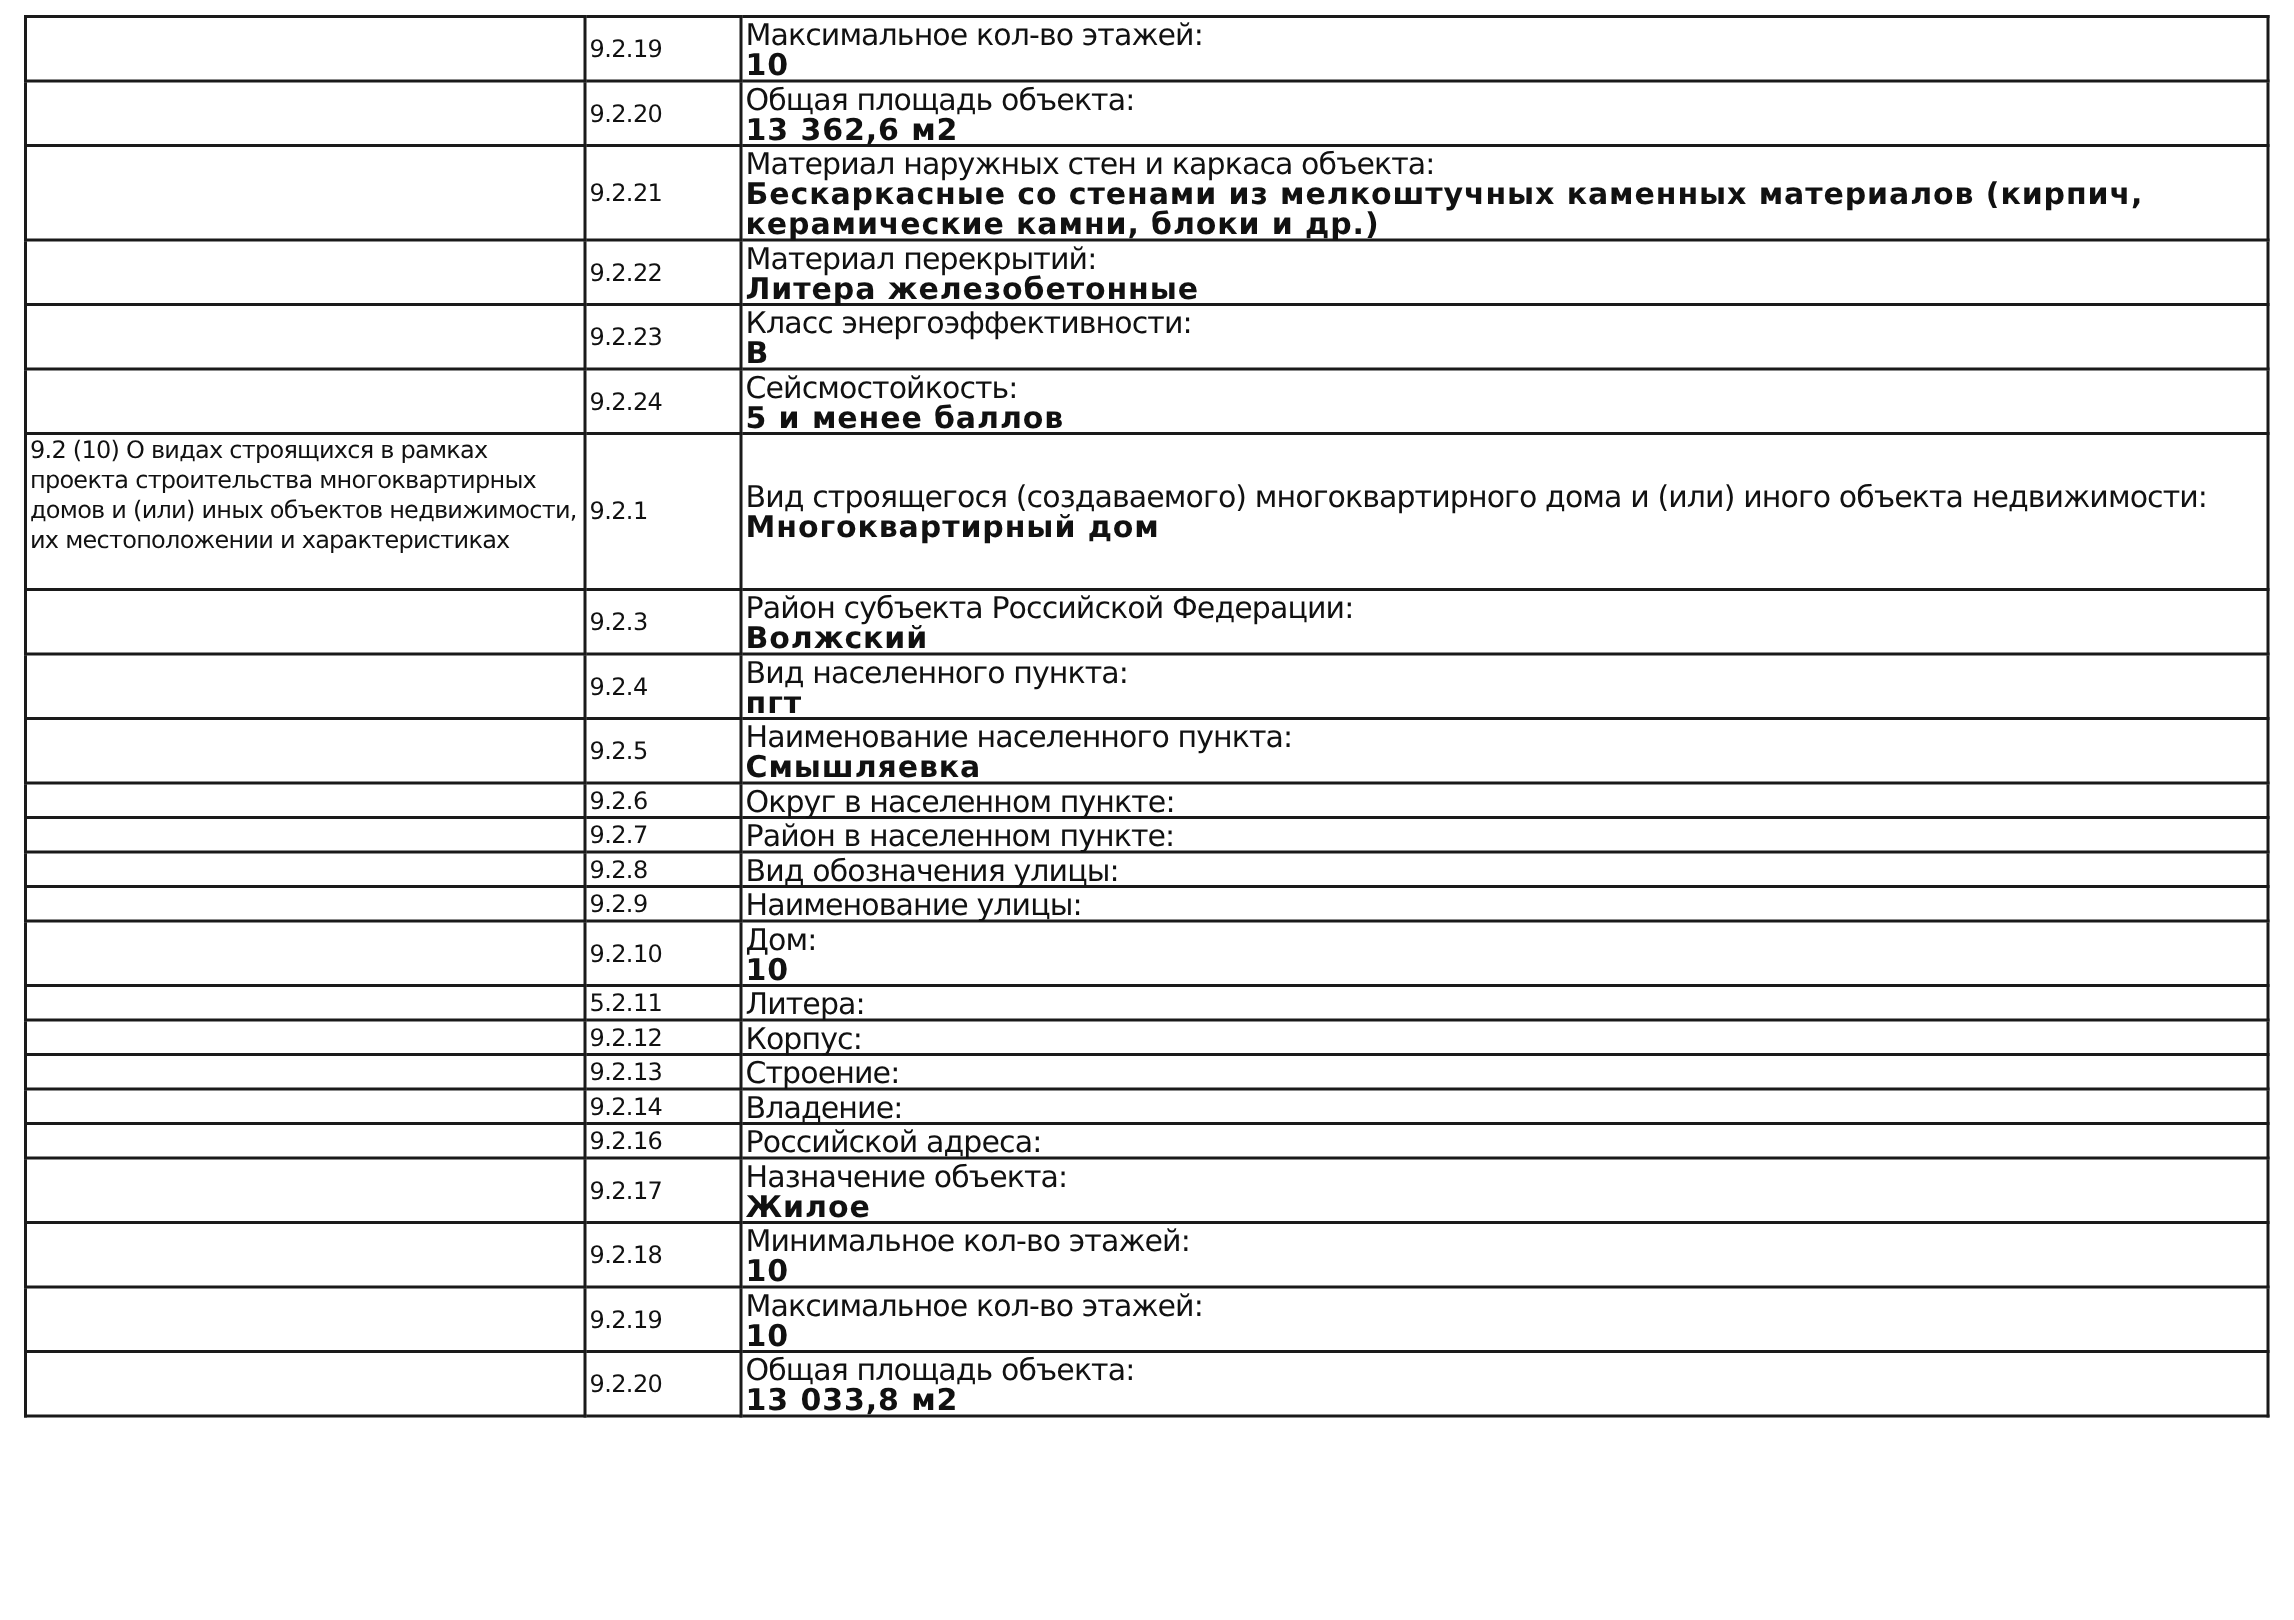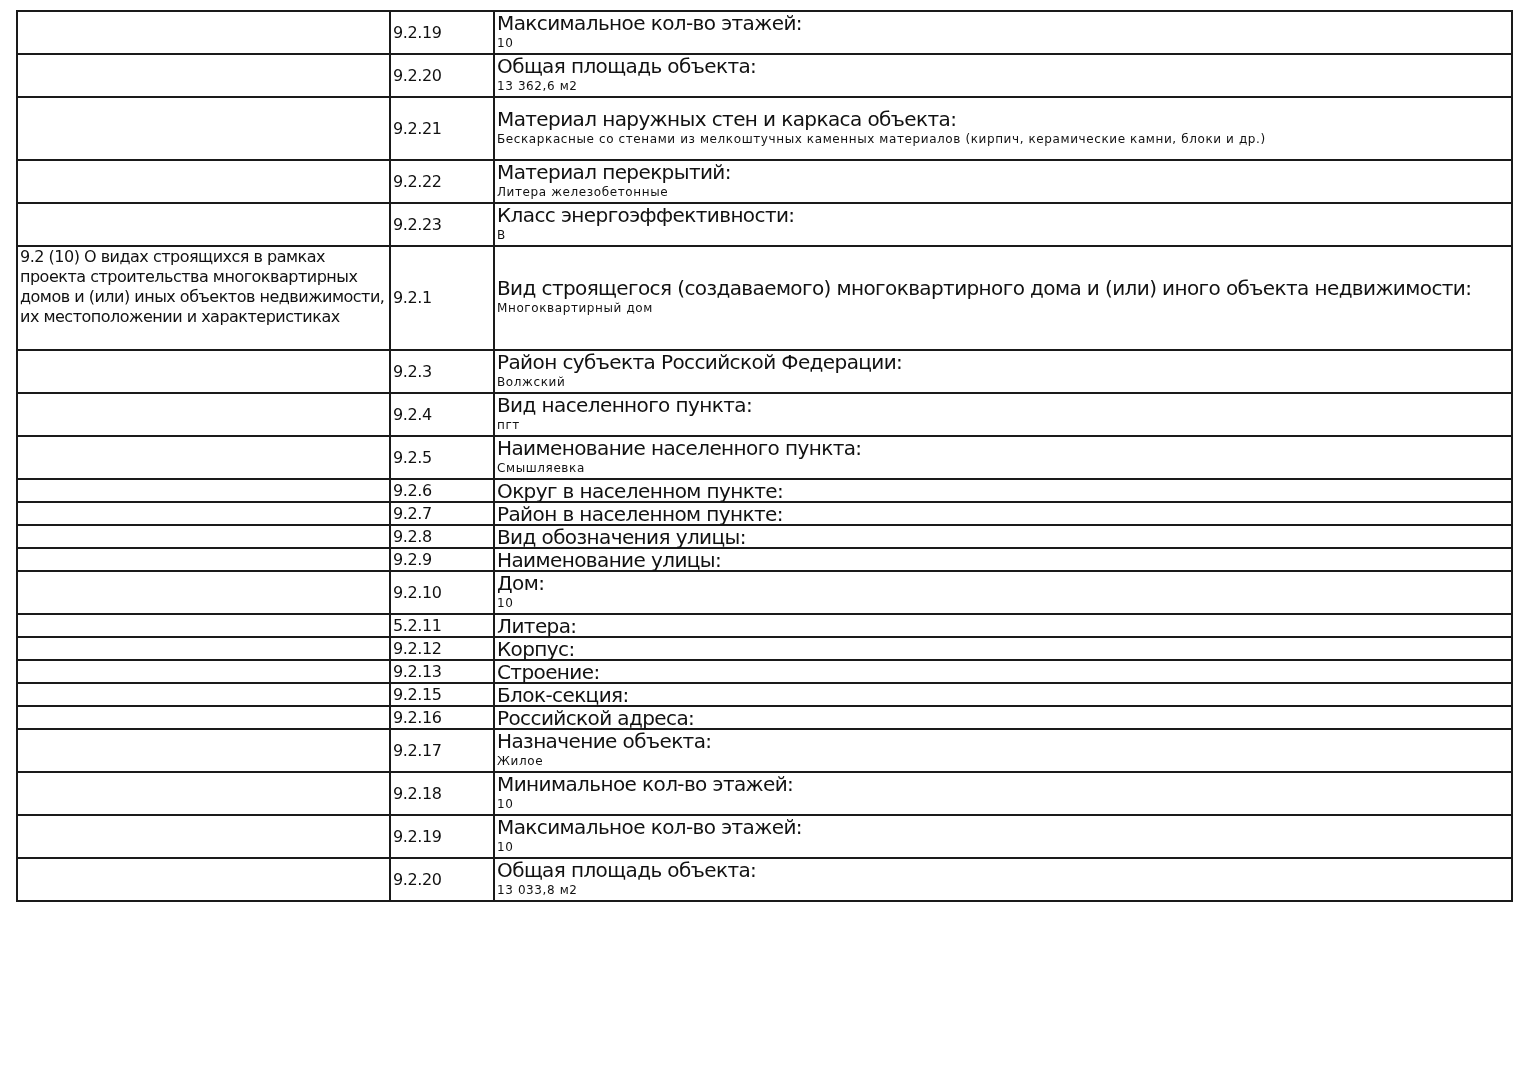--- a/index.html
+++ b/index.html
@@ -6,21 +6,21 @@
   body { width: 1529px; height: 1080px; position: relative; overflow: hidden;
          font-family: "DejaVu Sans", sans-serif; color: #111; }
   table.doc { position: absolute; left: 16px; top: 10px; width: 1497px;
               border-collapse: collapse; table-layout: fixed; padding-left: 36px; }
   table.doc td { border: 2px solid #1a1a1a; padding: 0 2px; vertical-align: middle;
                  font-size: 16px; line-height: 20px; }
   col.c1 { width: 373px; }
   col.c2 { width: 104px; }
   col.c3 { width: auto; }
   .lbl { font-family: "DejaVu Sans", sans-serif; font-size: 20px; letter-spacing: -0.6px; display:block; }
-  .val { font-weight: normal; font-size: 12px; letter-spacing: 0.6px; display:block; }
+  .val { font-weight: bold; font-size: 20px; letter-spacing: 0.6px; display:block; }
   .num { letter-spacing: -0.4px; }
   .sect { vertical-align: top !important; letter-spacing: -0.5px; }
   tr.h2 td { height: 41px; }
   tr.h1 td { height: 21px; }
   tr.h3 td { height: 61px; }
   tr.h5 td { height: 102px; }
 </style>
 </head>
 <body>
 
@@ -64,20 +64,28 @@
         </td>
       </tr>
     <tr class="h2">
         <td></td>
         <td class="num">9.2.23</td>
         <td>
           <span class="lbl">Класс энергоэффективности:</span>
           <span class="val">B</span>
         </td>
       </tr>
+    <tr class="h2">
+        <td></td>
+        <td class="num">9.2.24</td>
+        <td>
+          <span class="lbl">Сейсмостойкость:</span>
+          <span class="val">5 и менее баллов</span>
+        </td>
+      </tr>
     <tr class="h5">
         <td class="sect">9.2 (10) О видах строящихся в рамках проекта строительства многоквартирных домов и (или) иных объектов недвижимости, их местоположении и характеристиках</td>
         <td class="num">9.2.1</td>
         <td>
           <span class="lbl">Вид строящегося (создаваемого) многоквартирного дома и (или) иного объекта недвижимости:</span>
           <span class="val">Многоквартирный дом</span>
         </td>
       </tr>
     <tr class="h2">
         <td></td>
@@ -155,23 +163,23 @@
       </tr>
     <tr class="h1">
         <td></td>
         <td class="num">9.2.13</td>
         <td>
           <span class="lbl">Строение:</span>
         </td>
       </tr>
     <tr class="h1">
         <td></td>
-        <td class="num">9.2.15</td>
-        <td>
-          <span class="lbl">Блок-секция:</span>
+        <td class="num">9.2.14</td>
+        <td>
+          <span class="lbl">Владение:</span>
         </td>
       </tr>
     <tr class="h1">
         <td></td>
         <td class="num">9.2.16</td>
         <td>
           <span class="lbl">Российской адреса:</span>
         </td>
       </tr>
     <tr class="h2">

